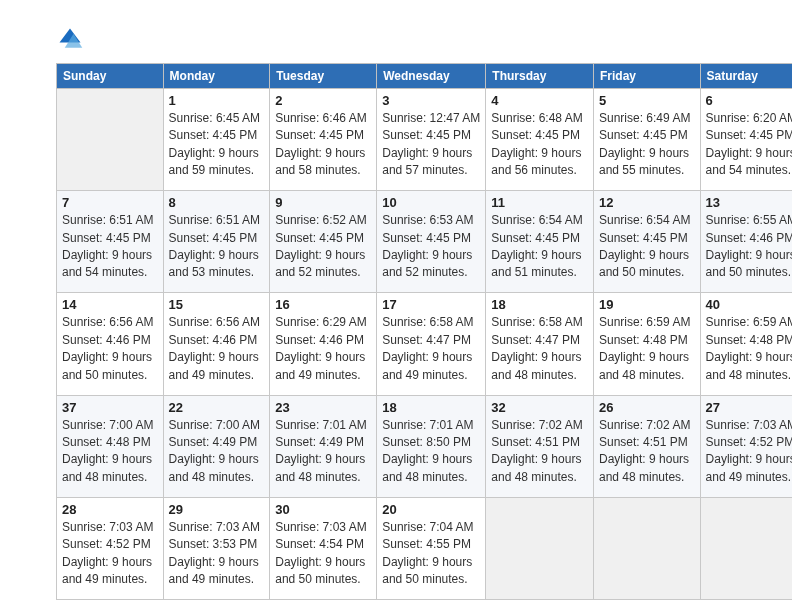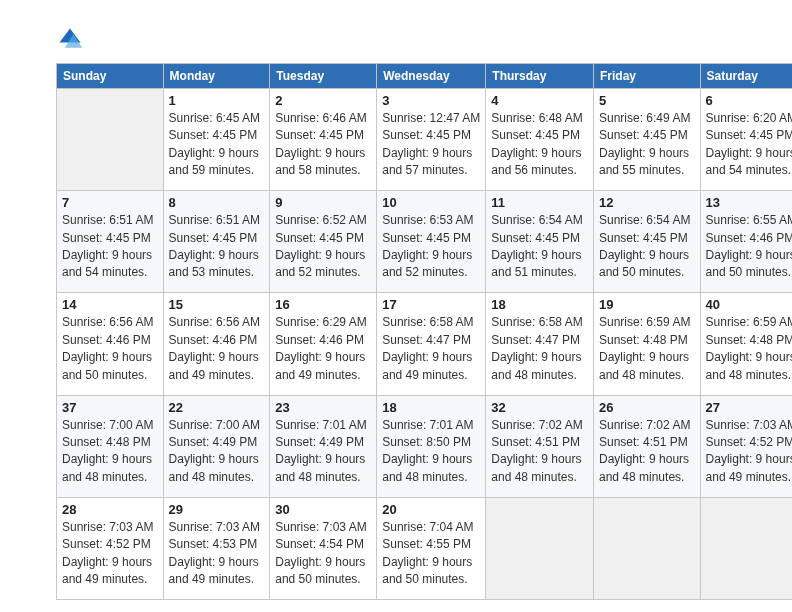--- a/index.html
+++ b/index.html
@@ -255,21 +255,21 @@
             <div class="cell-info"><span>Sunrise: 7:03 AM</span><br><span>Sunset: 4:52 PM</span><br><span>Daylight: 9 hours and 49 minutes.</span></div>
           </td>
         </tr>
         <tr>
           <td>
             <span class="cell-day">28</span>
             <div class="cell-info"><span>Sunrise: 7:03 AM</span><br><span>Sunset: 4:52 PM</span><br><span>Daylight: 9 hours and 49 minutes.</span></div>
           </td>
           <td>
             <span class="cell-day">29</span>
-            <div class="cell-info"><span>Sunrise: 7:03 AM</span><br><span>Sunset: 4:53 PM</span><br><span>Daylight: 9 hours and 49 minutes.</span></div>
+            <div class="cell-info"><span>Sunrise: 7:03 AM</span><br><span>Sunset: 3:53 PM</span><br><span>Daylight: 9 hours and 49 minutes.</span></div>
           </td>
           <td>
             <span class="cell-day">30</span>
             <div class="cell-info"><span>Sunrise: 7:03 AM</span><br><span>Sunset: 4:54 PM</span><br><span>Daylight: 9 hours and 50 minutes.</span></div>
           </td>
           <td>
             <span class="cell-day">20</span>
             <div class="cell-info"><span>Sunrise: 7:04 AM</span><br><span>Sunset: 4:55 PM</span><br><span>Daylight: 9 hours and 50 minutes.</span></div>
           </td>
           <td class="cell-empty"></td>

